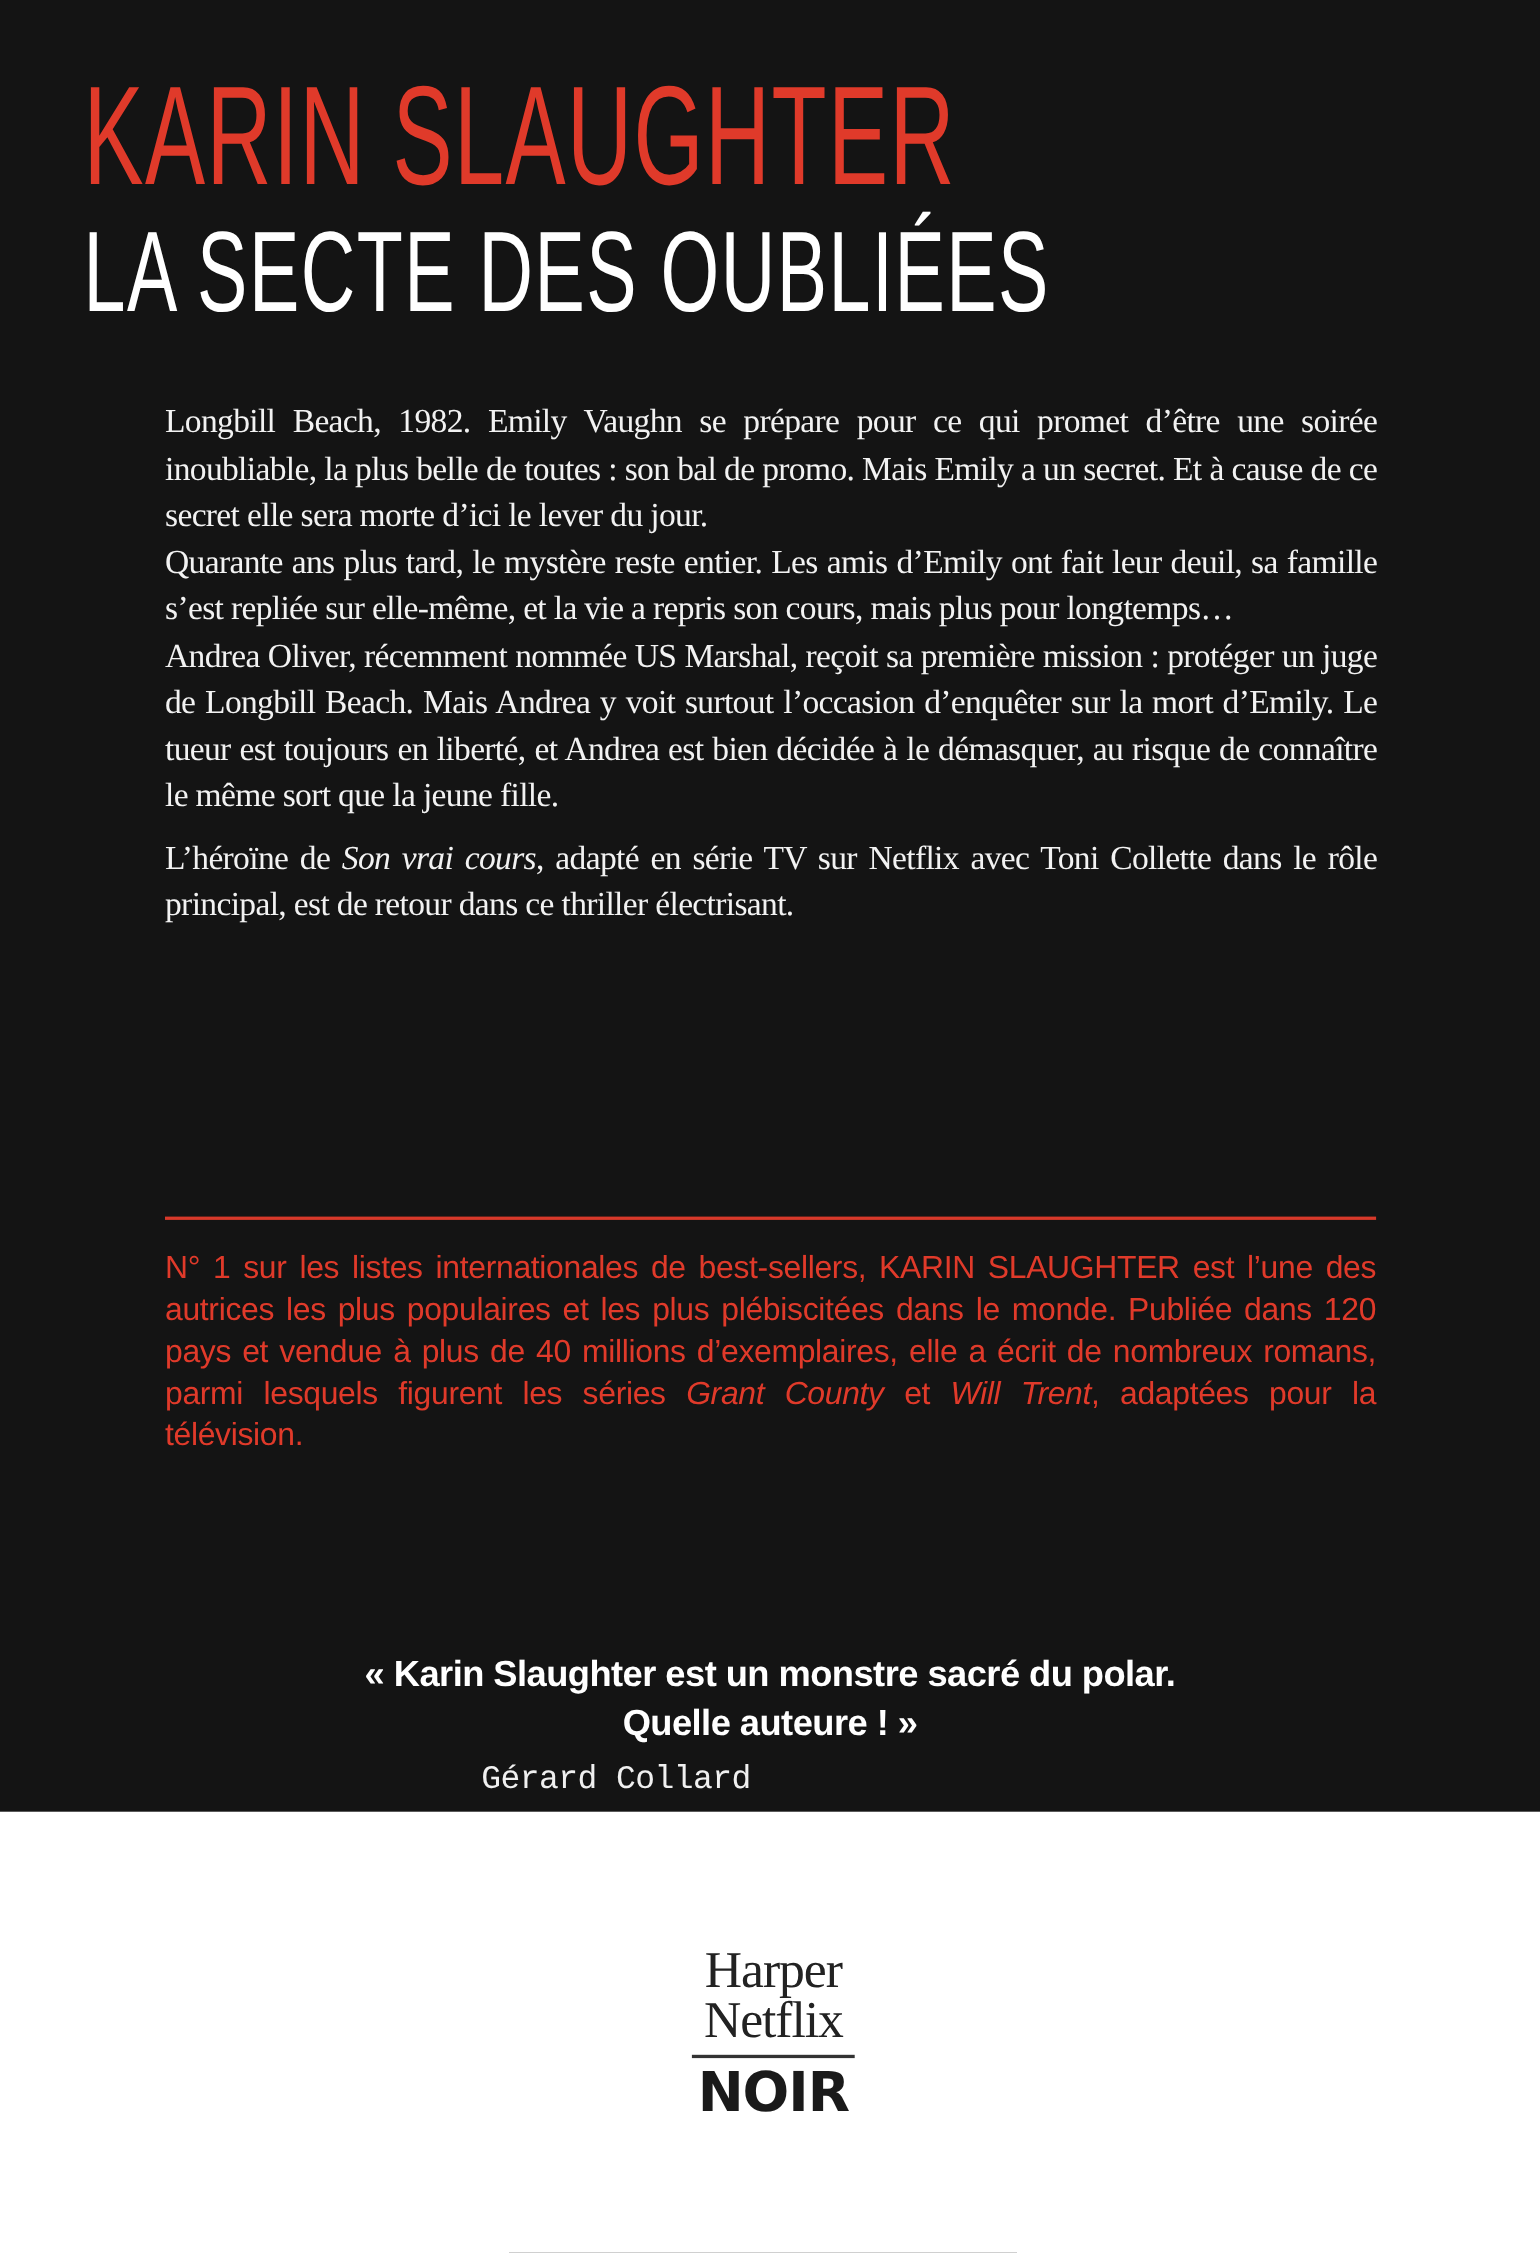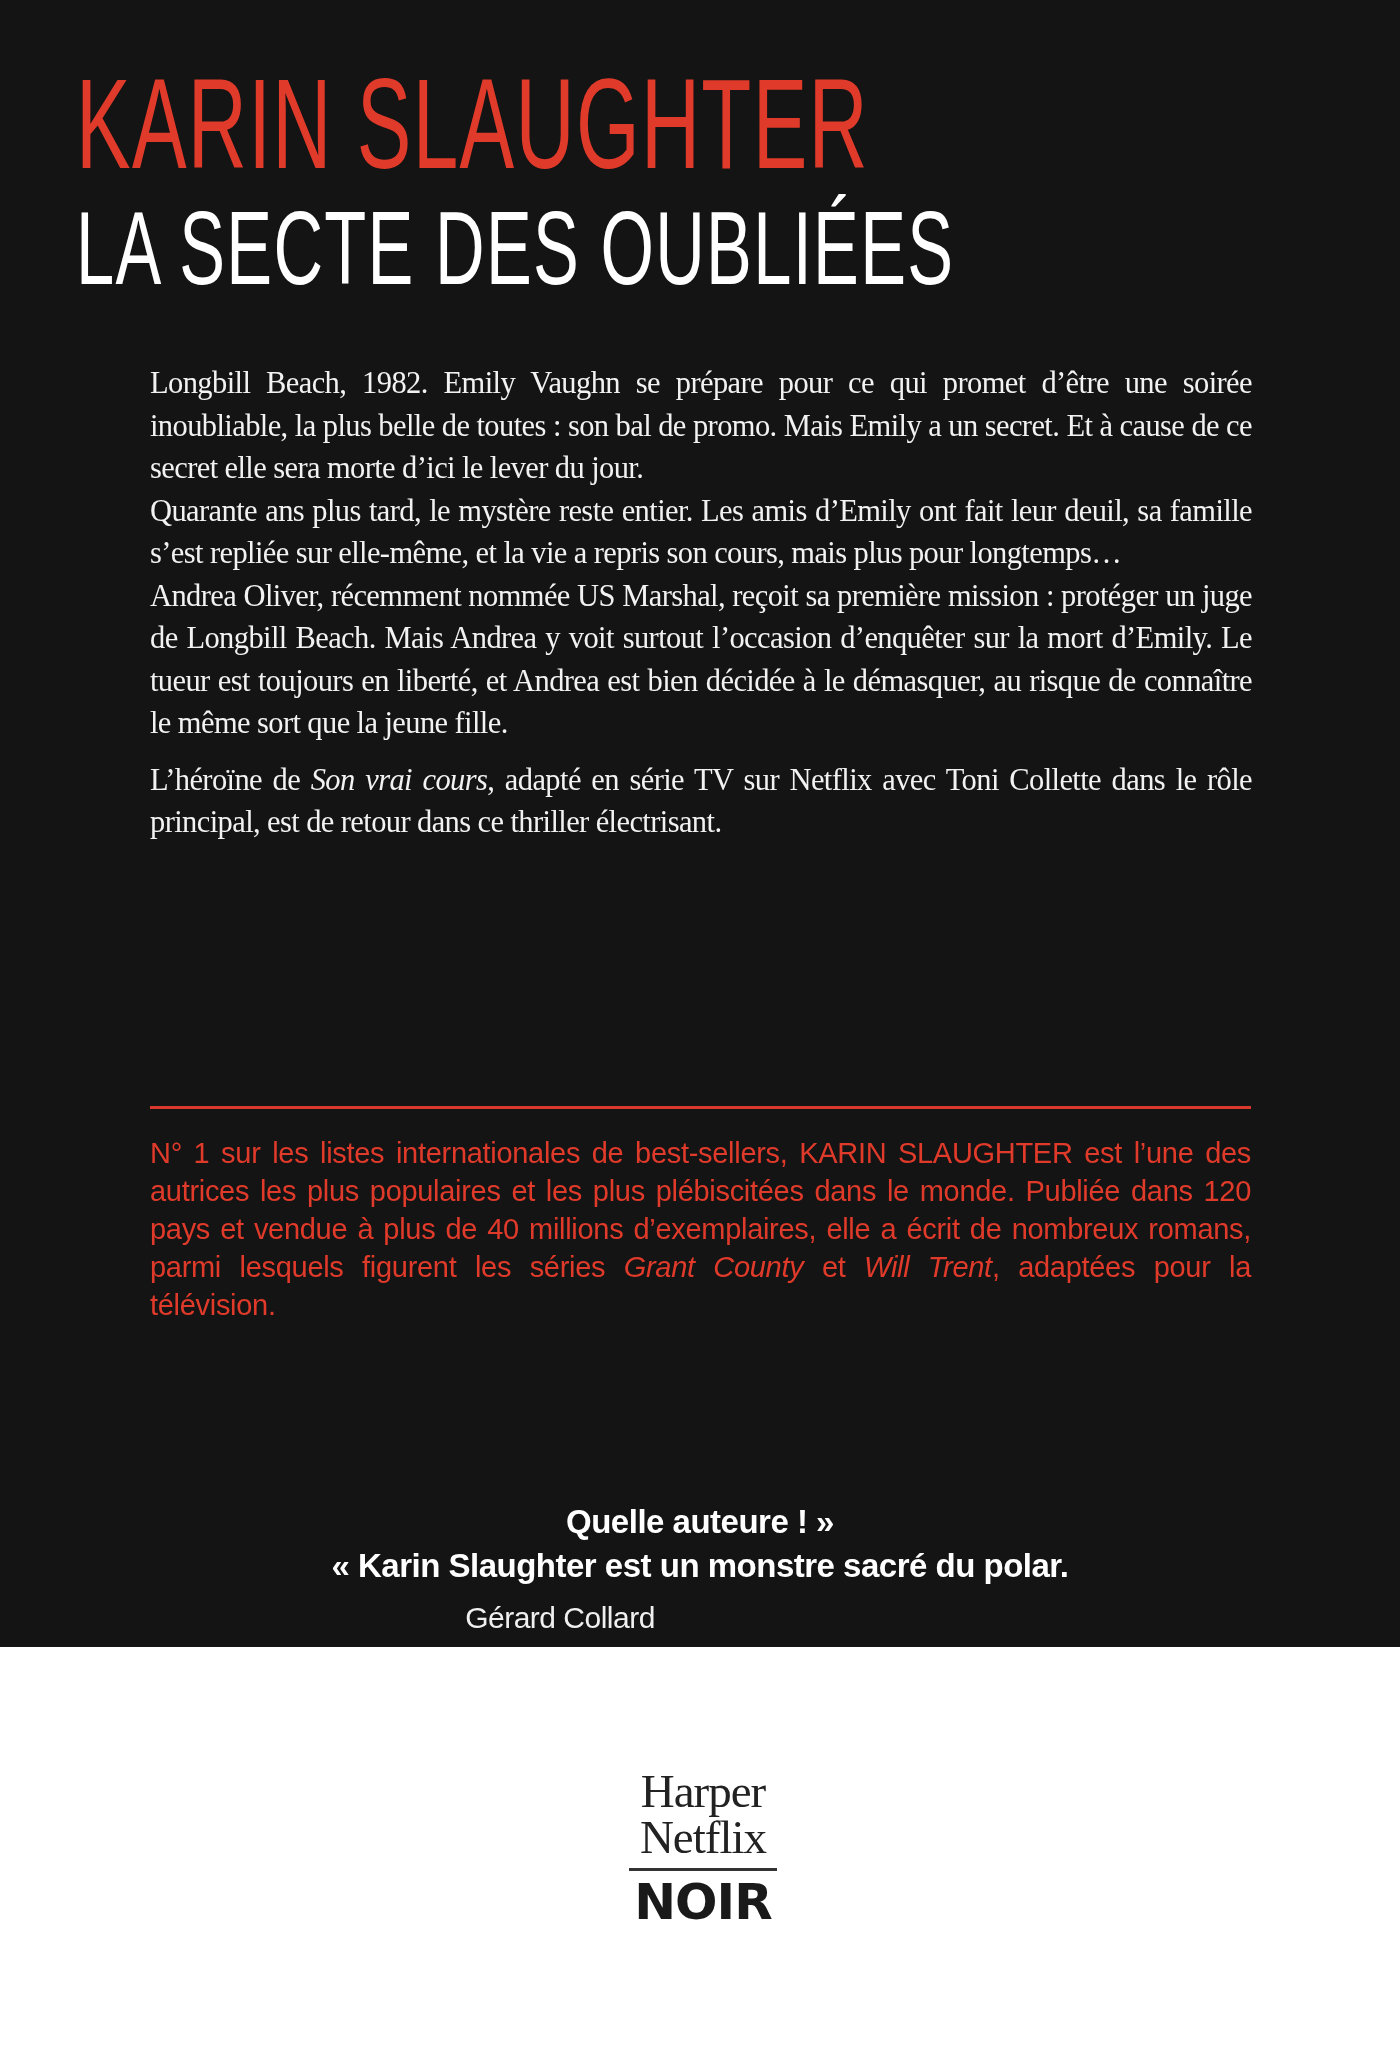--- a/index.html
+++ b/index.html
@@ -33,21 +33,21 @@
   }
   .bio p { margin:0; }
   .quote {
     position:absolute; left:0; top:1500px; width:1400px; text-align:center;
     font-family:"Liberation Sans", sans-serif; font-weight:bold; font-size:33px; line-height:44px;
     color:#ffffff; letter-spacing:-0.5px;
   }
   .quote div { margin:0; }
   .quote-author {
     position:absolute; left:0; top:1600px; width:1120px; text-align:center;
-    font-family:Liberation Sans, sans-serif; font-size:30px; line-height:36px; color:#f0f0f0; letter-spacing:-0.5px;
+    font-family:Liberation Mono, monospace; font-size:30px; line-height:36px; color:#f0f0f0; letter-spacing:-0.5px;
   }
   .logo { position:absolute; left:625px; top:1768px; width:156px; text-align:center; }
   .logo .serif { font-family:"Liberation Serif", serif; font-size:47px; line-height:46px; color:#222; letter-spacing:-1px; }
   .logo .bar { height:3px; background:#333; margin:8px 4px 6px 4px; }
   .logo .noir { font-family:"DejaVu Sans", sans-serif; font-weight:bold; font-size:50px; line-height:50px; color:#1a1a1a; letter-spacing:-1px; }
 </style>
 </head>
 <body>
 
 <div class="cover">
@@ -61,22 +61,22 @@
     <p class="gap"><span>L’héroïne de </span><em>Son vrai cours</em><span>, adapté en série TV sur Netflix avec Toni Collette dans le rôle principal, est de retour dans ce thriller électrisant.</span></p>
   </div>
 
   <div class="rule"></div>
 
   <div class="bio">
     <p><span>N° 1 sur les listes internationales de best-sellers, KARIN SLAUGHTER est l’une des autrices les plus populaires et les plus plébiscitées dans le monde. Publiée dans 120 pays et vendue à plus de 40 millions d’exemplaires, elle a écrit de nombreux romans, parmi lesquels figurent les séries </span><em>Grant County</em><span> et </span><em>Will Trent</em><span>, adaptées pour la télévision.</span></p>
   </div>
 
   <div class="quote">
+    <div>« Karin Slaughter est un monstre sacré du polar.</div>
     <div>Quelle auteure ! »</div>
-    <div>« Karin Slaughter est un monstre sacré du polar.</div>
   </div>
   <div class="quote-author">Gérard Collard</div>
 </div>
 
 <div class="logo">
   <div class="serif">Harper</div>
   <div class="serif">Netflix</div>
   <div class="bar"></div>
   <div class="noir">NOIR</div>
 </div>

